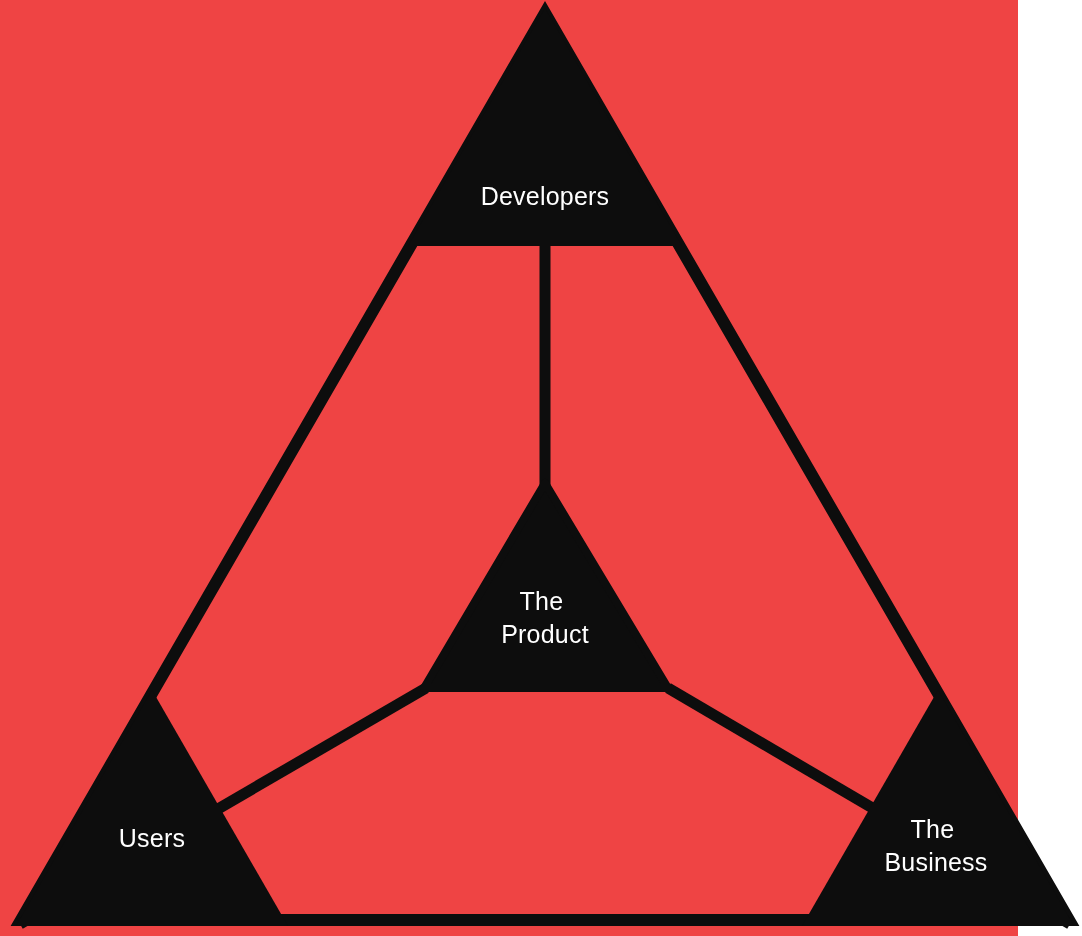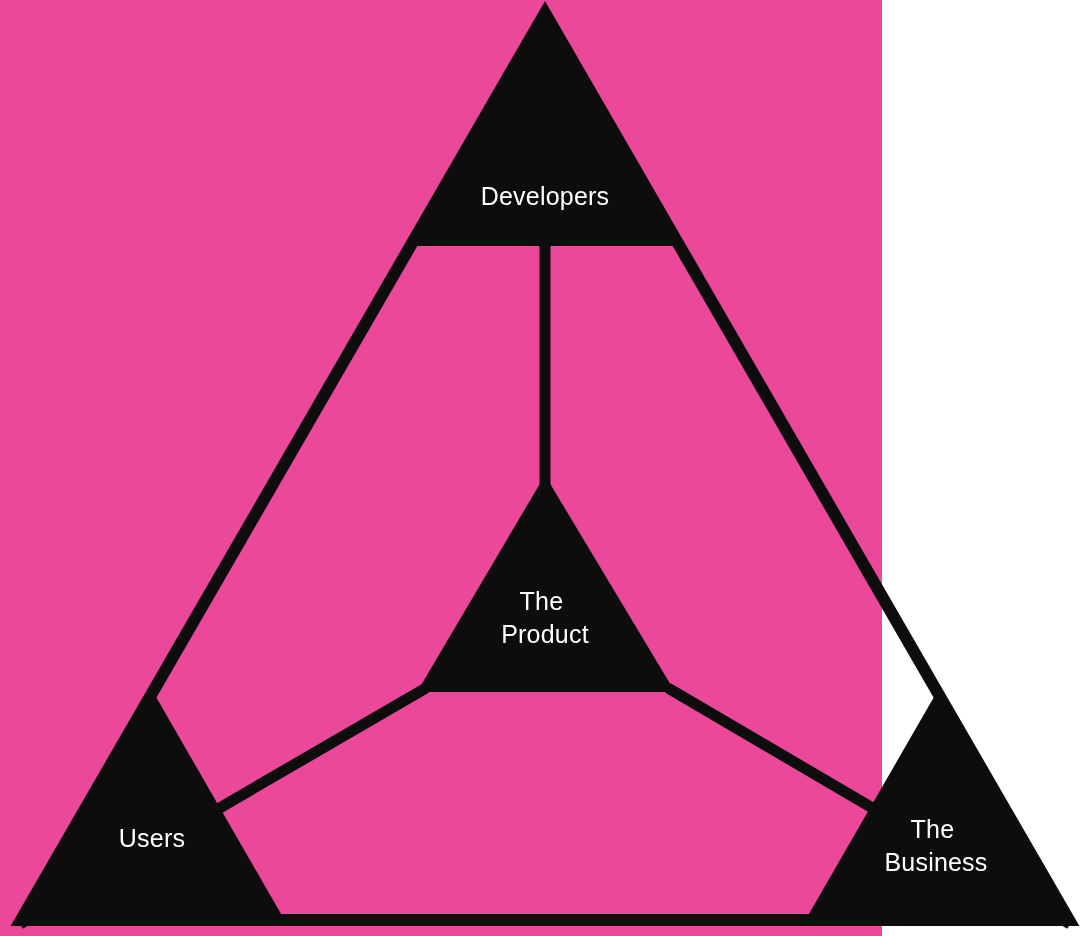--- a/index.html
+++ b/index.html
@@ -6,23 +6,23 @@
     margin: 0;
     padding: 0;
     width: 1082px;
     height: 936px;
     background: #ffffff;
     overflow: hidden;
     font-family: "Liberation Sans", "DejaVu Sans", sans-serif;
   }
   .diagram-stage {
     position: relative;
-    width: 882px;
+    width: 1018px;
     height: 936px;
-    background: #ec4899;
+    background: #ef4444;
   }
   svg { display: block; }
   .shape {
     fill: #0d0d0d;
     stroke: none;
   }
   .outer-frame {
     fill: none;
     stroke: #0d0d0d;
     stroke-width: 12;

